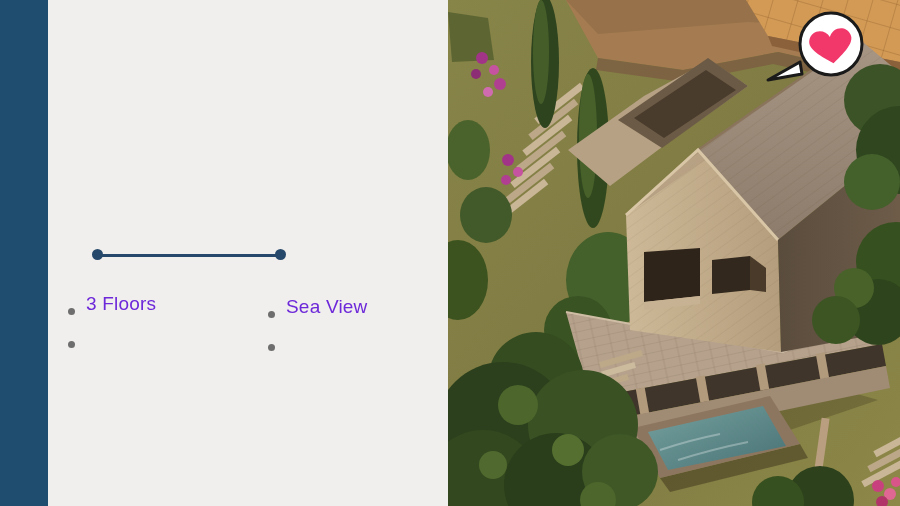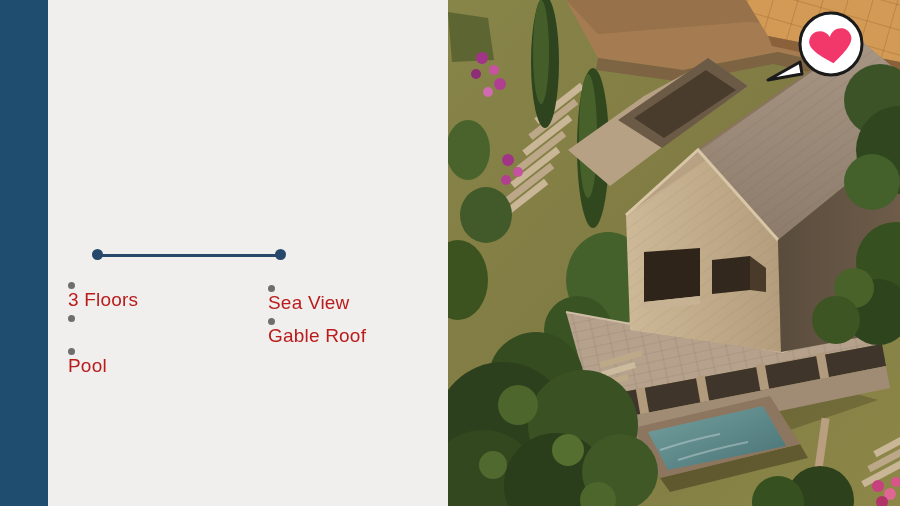--- a/index.html
+++ b/index.html
@@ -20,22 +20,22 @@
   .divider .line{position:absolute;left:4px;top:5px;width:186px;height:3px;background:#26486a;border-radius:2px;}
   .divider .dot{position:absolute;top:0;width:11px;height:11px;border-radius:50%;background:#26486a;}
   .divider .dot.left{left:0;}
   .divider .dot.right{right:0;}
   .features{position:absolute;top:282px;display:flex;gap:0;}
   .features{left:0;width:400px;}
   .feature-col{list-style:none;margin:0;padding:0;}
   .feature-col.col1{position:absolute;left:20px;top:0;}
   .feature-col.col2{position:absolute;left:220px;top:3px;}
   .feature-col li{
-    display:flex;align-items:flex-start;height:33px;
-    font-size:19px;color:#b91c1c;letter-spacing:.2px;flex-direction:column;
+    display:flex;align-items:flex-end;height:33px;
+    font-size:19px;color:#6d28d9;letter-spacing:.2px;
   }
   .bullet{
     width:7px;height:7px;border-radius:50%;background:#6e6e6e;
     margin-right:11px;flex:0 0 auto;
   }
   
   .render{position:absolute;left:448px;top:0;width:452px;height:506px;}
   .render svg{display:block;}
 </style>
 </head>
@@ -55,33 +55,28 @@
 
     <div class="features">
       <ul class="feature-col col1">
         <li>
             <span class="bullet"></span>
             <span>3 Floors</span>
           </li>
         <li>
             <span class="bullet"></span>
           </li>
-        <li>
-            <span class="bullet"></span>
-            <span>Pool</span>
-          </li>
       </ul>
       <ul class="feature-col col2">
         <li>
             <span class="bullet"></span>
             <span>Sea View</span>
           </li>
         <li>
             <span class="bullet"></span>
-            <span>Gable Roof</span>
           </li>
       </ul>
     </div>
   </div>
 
   <div class="render">
     <svg width="452" height="506" viewBox="0 0 452 506" xmlns="http://www.w3.org/2000/svg">
       <defs>
         <linearGradient id="grassGrad" x1="0" y1="0" x2="1" y2="1">
           <stop offset="0" stop-color="#888549"></stop>

